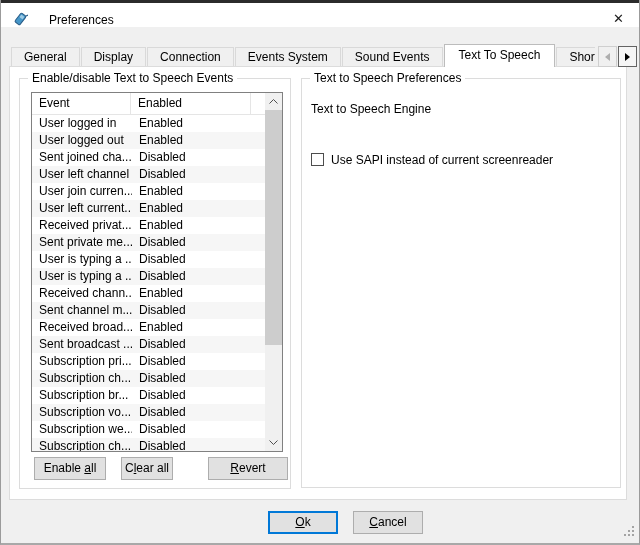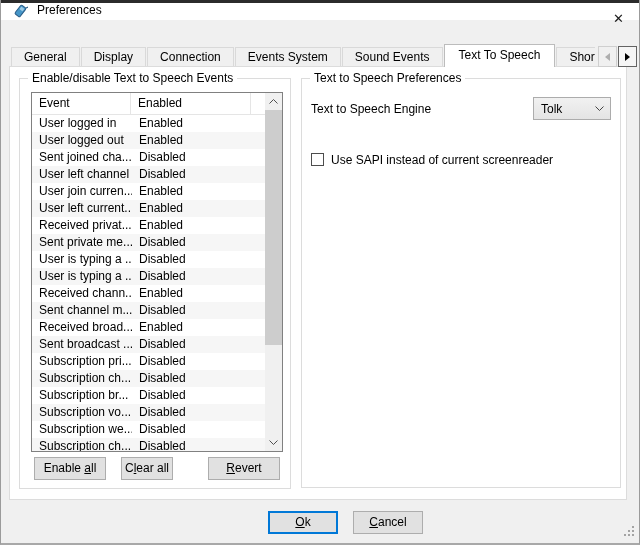--- a/index.html
+++ b/index.html
@@ -2,22 +2,22 @@
 <html><head>
 <meta charset="utf-8">
 <style>
   * { margin:0; padding:0; box-sizing:border-box; }
   html,body { width:640px; height:545px; }
   body { font-family:"Liberation Sans", sans-serif; font-size:12px; color:#000; }
   #win { position:relative; width:640px; height:545px; background:#f0f0f0; overflow:hidden;
          border-left:1px solid #9b9b9b; border-right:1px solid #9b9b9b; border-bottom:2px solid #a8a8a8; }
   #topstrip { position:absolute; left:0; top:0; width:640px; height:3px; background:#2b2b2b; }
   
-  #titlebar { position:absolute; left:0; top:3px; width:640px; height:17px; background:#fff;
-              display:flex; align-items:flex-start; }
+  #titlebar { position:absolute; left:0; top:3px; width:640px; height:24px; background:#fff;
+              display:flex; align-items:flex-end;gap:12px; }
   #titlebar .appicon { margin-left:11px; width:16px; height:16px; }
   #titlebar .title { margin-left:9px; }
   #closebtn { position:absolute; right:0; top:0; width:45px; height:31px; display:flex;
               align-items:center; justify-content:center; font-size:13px; color:#1a1a1a; cursor:default; }
   
   #tabs { position:absolute; left:10px; top:44px; width:584px; height:23px; display:flex;
           align-items:flex-end; overflow:hidden; z-index:3; }
   .tab { height:19px; margin-bottom:1px; background:#f0f0f0; border:1px solid #d9d9d9; border-bottom:none;
          padding:0 12px; line-height:18px; white-space:nowrap; margin-right:1px; }
   .tab.active { height:23px; margin-bottom:0; background:#fff; border:1px solid #bcbcbc; border-bottom:none;
@@ -49,21 +49,21 @@
   
   #vscroll { position:absolute; right:0; top:0; width:17px; height:358px; background:#f0f0f0; }
   .sbtn { position:absolute; left:0; width:17px; height:17px; background:#f0f0f0; display:flex; align-items:center; justify-content:center; }
   .sbtn.up { top:0; } .sbtn.down { bottom:0; }
   #sthumb { position:absolute; left:0; top:17px; width:17px; height:235px; background:#cdcdcd; }
   
   .btn { position:absolute; height:23px; background:#e1e1e1; border:1px solid #adadad; text-align:center;
          line-height:21px; white-space:nowrap; }
   #btn-enable-all { left:33px; top:457px; width:72px; }
   #btn-clear-all  { left:120px; top:457px; width:52px; }
-  #btn-revert     { left:207px; top:457px; width:72px; }
+  #btn-revert     { left:207px; top:457px; width:80px; }
   #btn-ok     { left:267px; top:511px; width:70px; border:2px solid #0078d7; line-height:19px; }
   #btn-cancel { left:352px; top:511px; width:70px; }
   .u { text-decoration:underline; }
   
   #engine-label { position:absolute; left:310px; top:101px; line-height:17px; }
   #engine-select { position:absolute; left:532px; top:97px; width:78px; height:23px;
                    background:linear-gradient(to bottom,#f1f1f1,#e4e4e4); border:1px solid #acacac;
                    display:flex; align-items:center; }
   #engine-select .val { padding-left:7px; flex:1; }
   #engine-select .chev { margin-right:6px; }
@@ -271,26 +271,20 @@
   </div>
   <div class="btn" id="btn-revert">
     <span></span><span class="u">R</span><span>evert</span>
   </div>
 
   <div class="groupbox" id="grp-prefs">
     <span class="grouplabel">Text to Speech Preferences</span>
   </div>
 
   <span id="engine-label">Text to Speech Engine</span>
-  <div id="engine-select">
-    <span class="val">Tolk</span>
-    <svg class="chev" width="9" height="5">
-        <polyline points="0.5,0.5 4.5,4.5 8.5,0.5" stroke="#444" fill="none"></polyline>
-      </svg>
-  </div>
 
   <div id="sapi-row">
     <span id="sapi-box"></span>
     <span>Use SAPI instead of current screenreader</span>
   </div>
 
   <div class="btn" id="btn-cancel">
     <span></span><span class="u">C</span><span>ancel</span>
   </div>
   <div class="btn" id="btn-ok">

